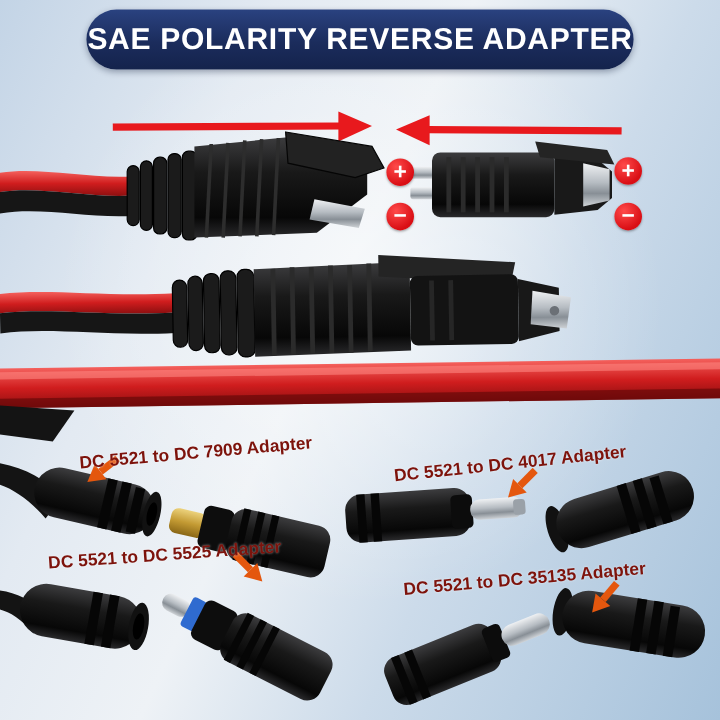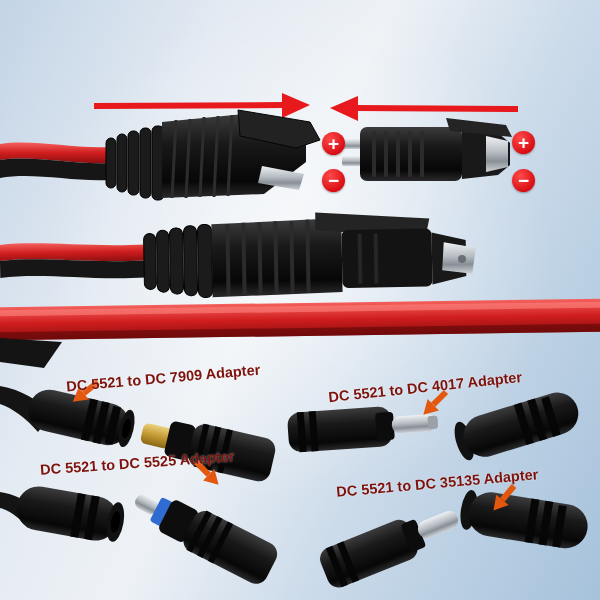--- a/index.html
+++ b/index.html
@@ -57,20 +57,23 @@
     color: #7d130c;
     white-space: nowrap;
     text-shadow: 0 0 2px rgba(255,255,255,0.65);
   }
 </style>
 </head>
 <body>
 
 <div class="stage">
 
+  <div class="banner">
+    <span class="banner-text">SAE POLARITY REVERSE ADAPTER</span>
+  </div>
 
   <svg class="scene" width="600" height="600" viewBox="0 0 600 600">
     <defs>
       <linearGradient id="metal" x1="0" y1="0" x2="0" y2="1">
         <stop offset="0" stop-color="#eff1f3"></stop>
         <stop offset="0.45" stop-color="#b6bcc2"></stop>
         <stop offset="0.7" stop-color="#888f96"></stop>
         <stop offset="1" stop-color="#cfd3d7"></stop>
       </linearGradient>
       <linearGradient id="plastic" x1="0" y1="0" x2="0" y2="1">

